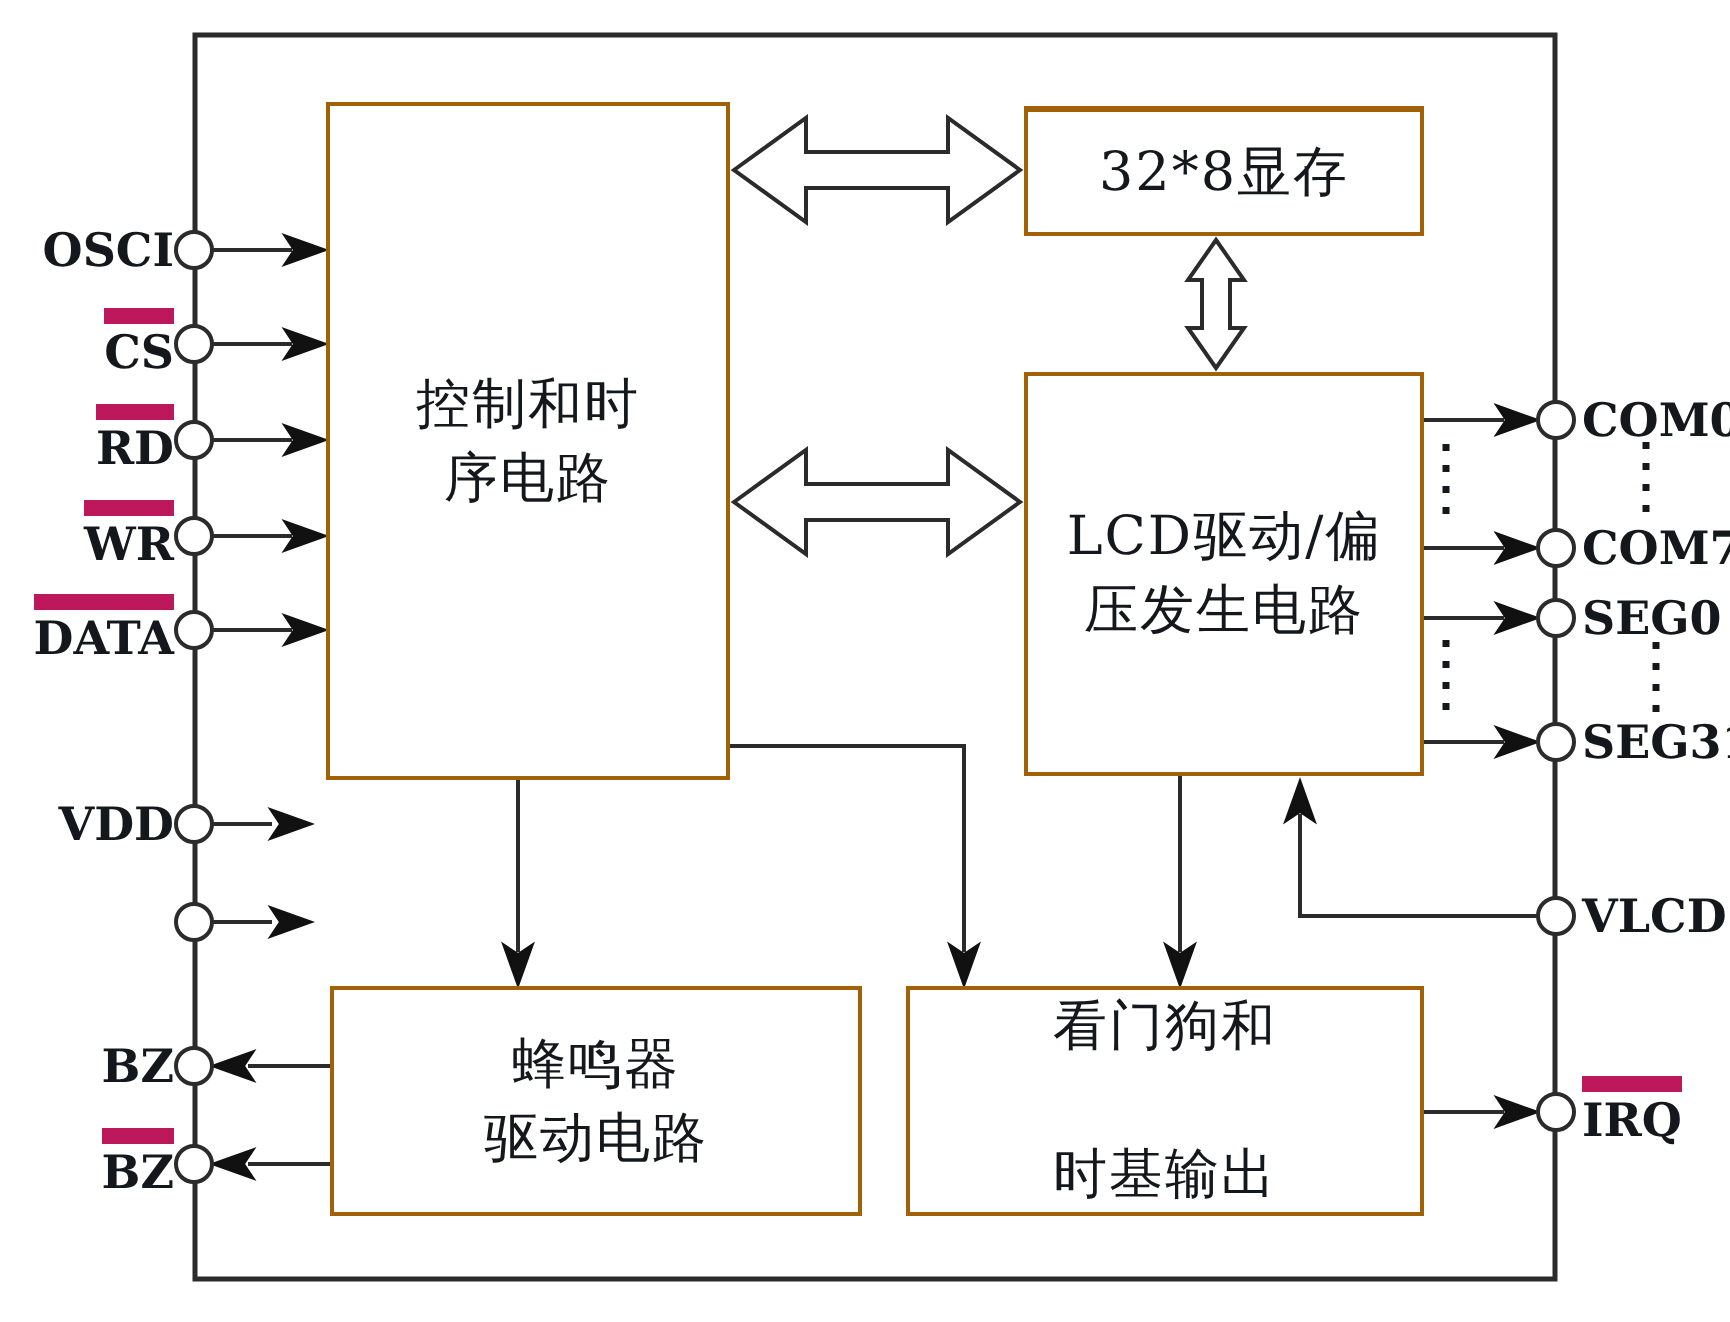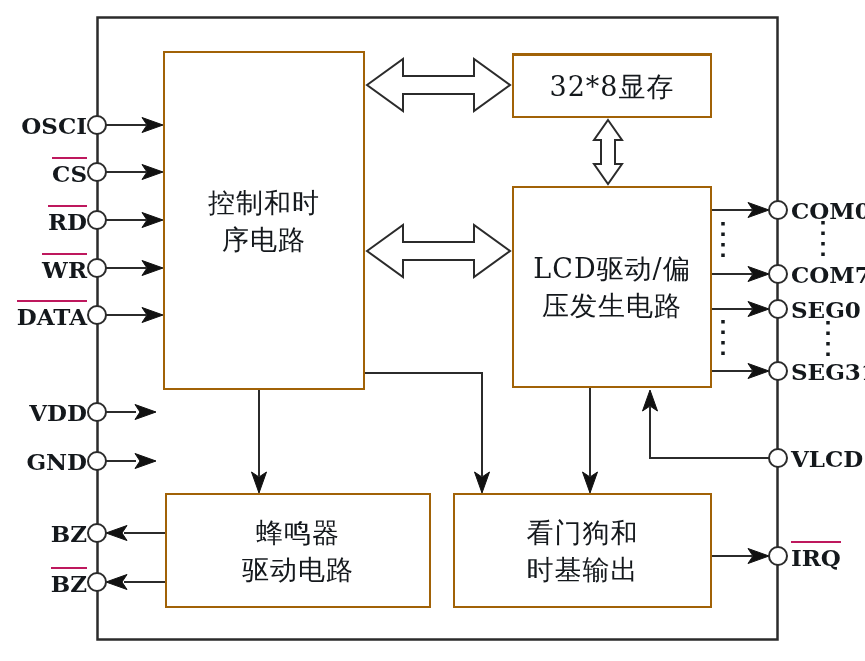--- a/index.html
+++ b/index.html
@@ -42,21 +42,21 @@
     display: flex;
     align-items: center;
     color: #14181c;
     font-size: 23px;
     font-weight: 600;
     white-space: nowrap;
   }
   .pin-label.side-left  { justify-content: flex-end; left: 0;  width: 87px; }
   .pin-label.side-right { justify-content: flex-start; left: 791px; width: 100px; }
   .pin-label .ovl {
-    border-top: 2px solid #be185d;
+    border-top: 8px solid #be185d;
     padding-top: 1px;
   }
 </style>
 </head>
 <body>
 
 <div class="diagram">
 
   <svg class="layer" width="865" height="661" viewBox="0 0 865 661">
 
@@ -154,21 +154,21 @@
   <div class="block" style="left:512px; top:186px; width:200px; height:202px;text-align:right;">
     <div>LCD驱动/偏</div>
     <div>压发生电路</div>
   </div>
 
   <div class="block" style="left:165px; top:493px; width:266px; height:115px;">
     <div>蜂鸣器</div>
     <div>驱动电路</div>
   </div>
 
-  <div class="block" style="left:453px; top:493px; width:259px; height:115px;">
+  <div class="block" style="left:453px; top:493px; width:259px; height:115px;justify-content:space-between;">
     <div>看门狗和</div>
     <div>时基输出</div>
   </div>
 
   <div class="pin-label side-left" style="top:109px;">
     <span>OSCI</span>
   </div>
   <div class="pin-label side-left" style="top:156px;">
     <span class="ovl">CS</span>
   </div>
@@ -177,23 +177,20 @@
   </div>
   <div class="pin-label side-left" style="top:252px;">
     <span class="ovl">WR</span>
   </div>
   <div class="pin-label side-left" style="top:299px;">
     <span class="ovl">DATA</span>
   </div>
   <div class="pin-label side-left" style="top:396px;">
     <span>VDD</span>
   </div>
-  <div class="pin-label side-left" style="top:445px;">
-    <span>GND</span>
-  </div>
   <div class="pin-label side-left" style="top:517px;">
     <span>BZ</span>
   </div>
   <div class="pin-label side-left" style="top:566px;">
     <span class="ovl">BZ</span>
   </div>
 
   <div class="pin-label side-right" style="top:194px;">
     <span>COM0</span>
   </div>

